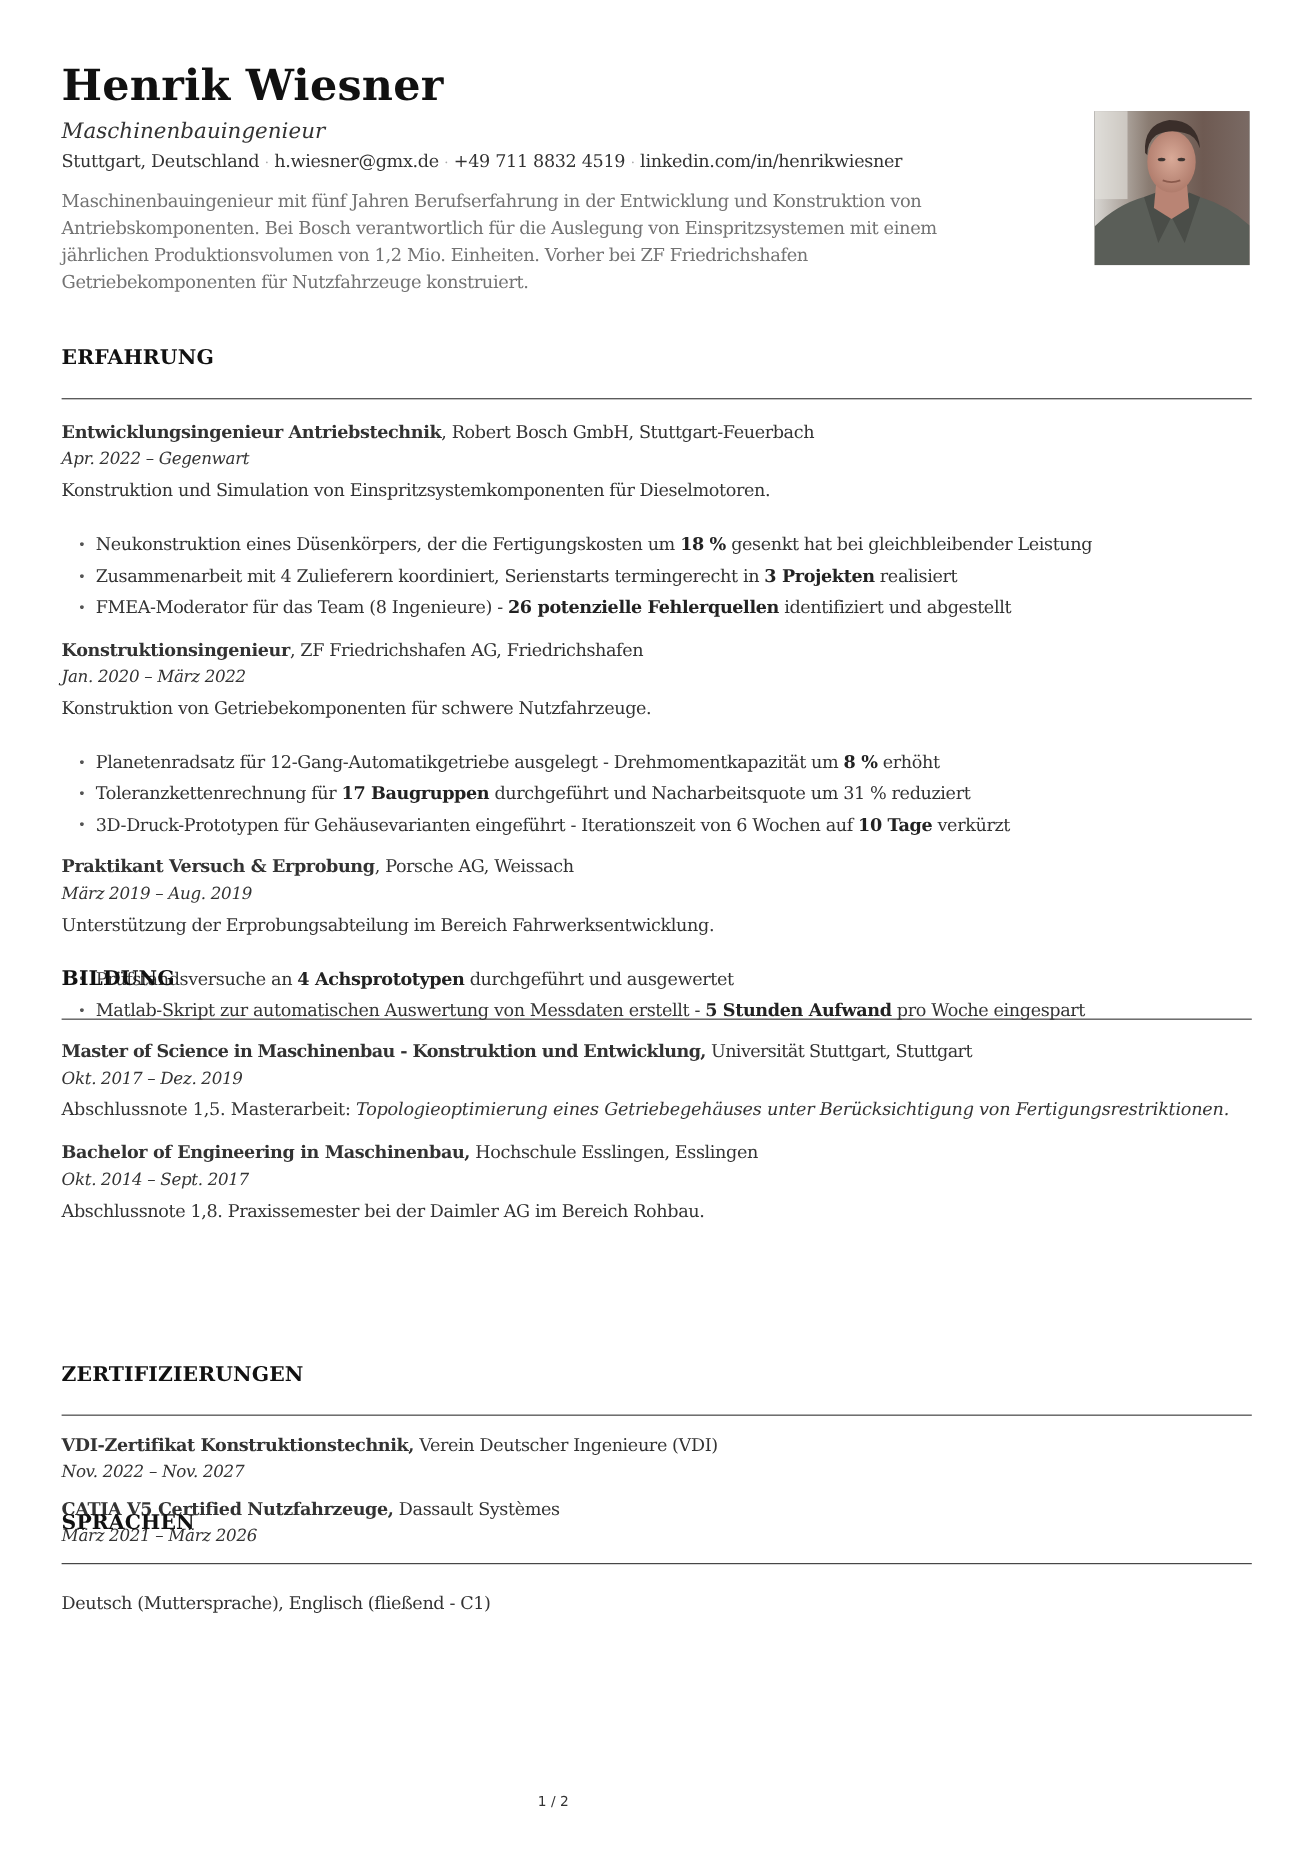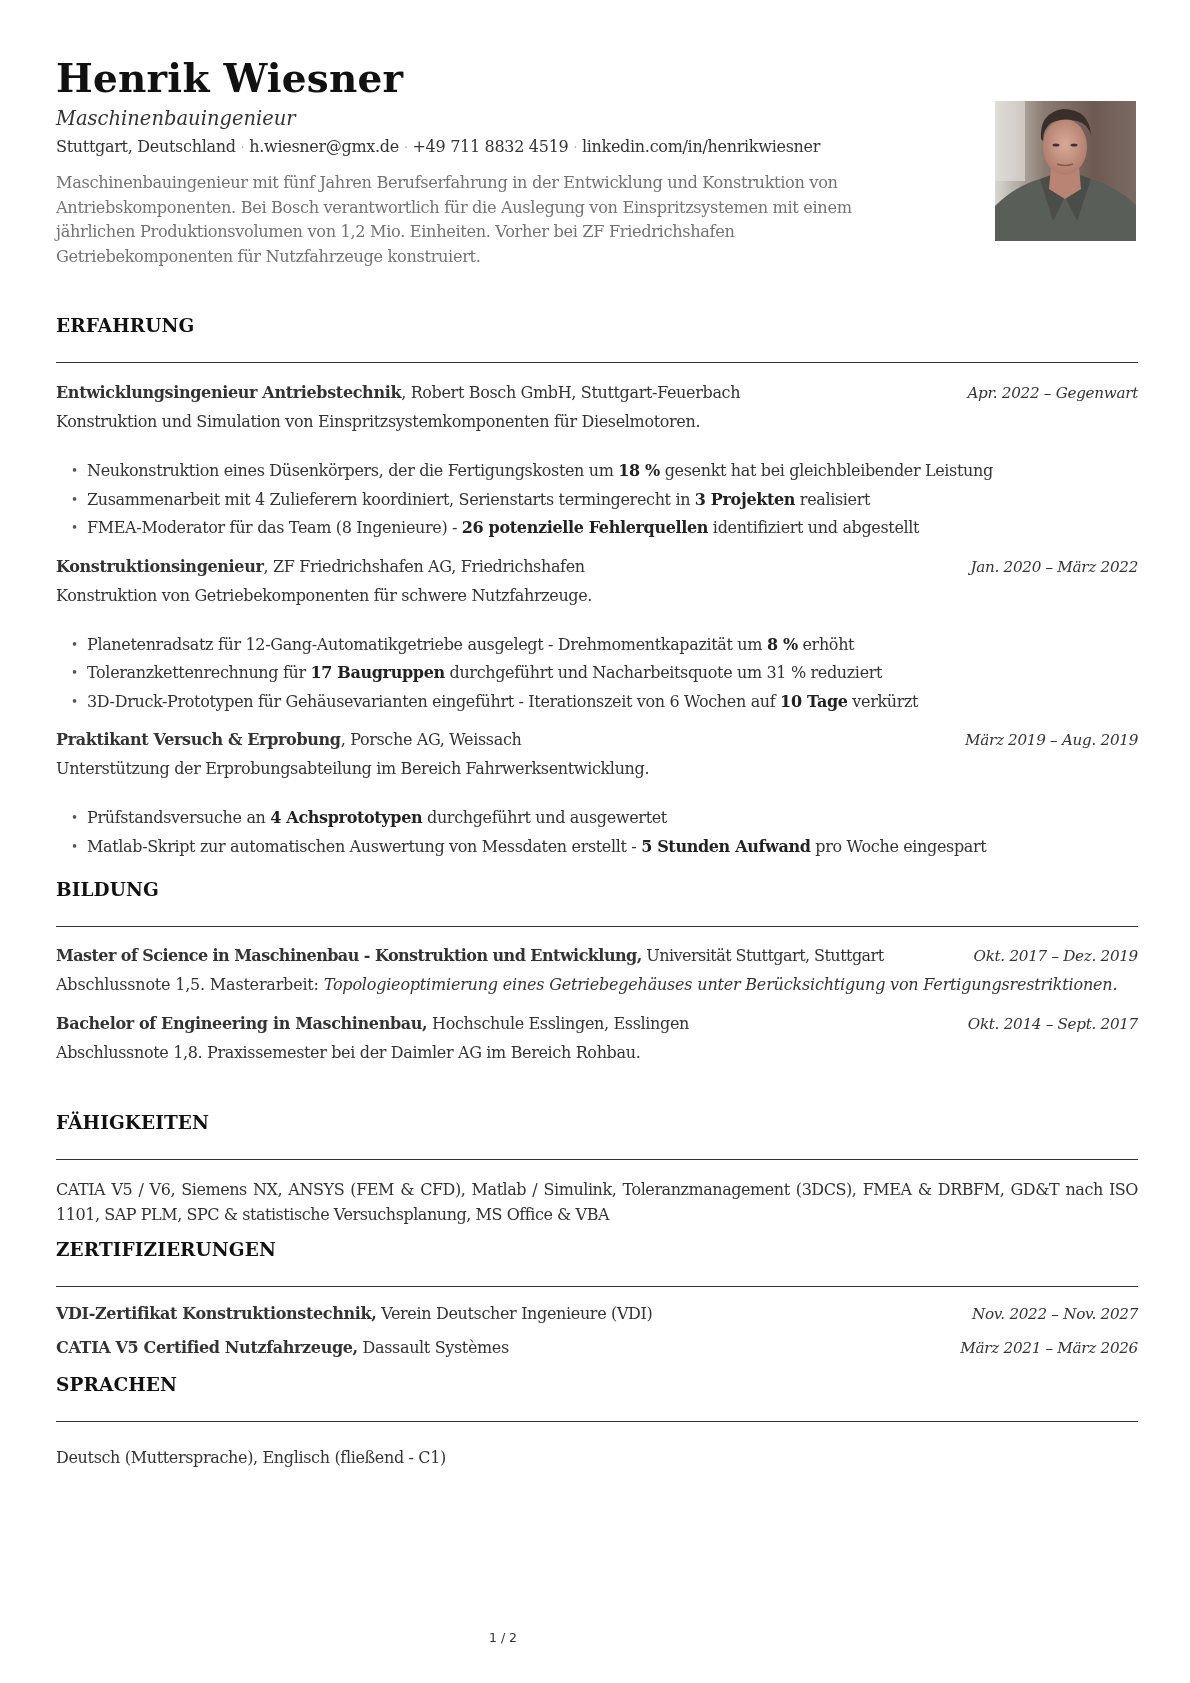--- a/index.html
+++ b/index.html
@@ -65,20 +65,21 @@
   }
   .entry { position: relative; }
   .entry-head {
     display: flex;
     justify-content: space-between;
     align-items: flex-start;
     font-size: 16px;
     line-height: 24px;
     color: #333333;
     letter-spacing: -0.35px;
+    flex-direction: column;
   }
   .entry-head b { color: #333333; font-weight: bold; }
   .entry-date {
     font-style: italic;
     font-size: 15.2px;
     color: #333333;
     white-space: nowrap;
     letter-spacing: -0.3px;
   }
   .entry-desc {
@@ -226,24 +227,20 @@
 
     <div class="entry" style="margin-top: 15px;">
       <div class="entry-head">
         <span><b>Bachelor of Engineering in Maschinenbau,</b><span> Hochschule Esslingen, Esslingen</span></span>
         <span class="entry-date">Okt. 2014 – Sept. 2017</span>
       </div>
       <div class="entry-desc">Abschlussnote 1,8. Praxissemester bei der Daimler AG im Bereich Rohbau.</div>
     </div>
   </div>
 
-  <div class="section" style="top: 1111px;">
-    <div class="section-title">FÄHIGKEITEN</div>
-    <div class="plain" style="margin-top: 18px; text-align: justify; letter-spacing: -0.45px;">CATIA V5 / V6, Siemens NX, ANSYS (FEM &amp; CFD), Matlab / Simulink, Toleranzmanagement (3DCS), FMEA &amp; DRBFM, GD&amp;T nach ISO 1101, SAP PLM, SPC &amp; statistische Versuchsplanung, MS Office &amp; VBA</div>
-  </div>
 
   <div class="section" style="top: 1238px;">
     <div class="section-title">ZERTIFIZIERUNGEN</div>
     <div class="entry" style="margin-top: 15px;">
       <div class="entry-head">
         <span><b>VDI-Zertifikat Konstruktionstechnik,</b><span> Verein Deutscher Ingenieure (VDI)</span></span>
         <span class="entry-date">Nov. 2022 – Nov. 2027</span>
       </div>
     </div>
     <div class="entry" style="margin-top: 10px;">

